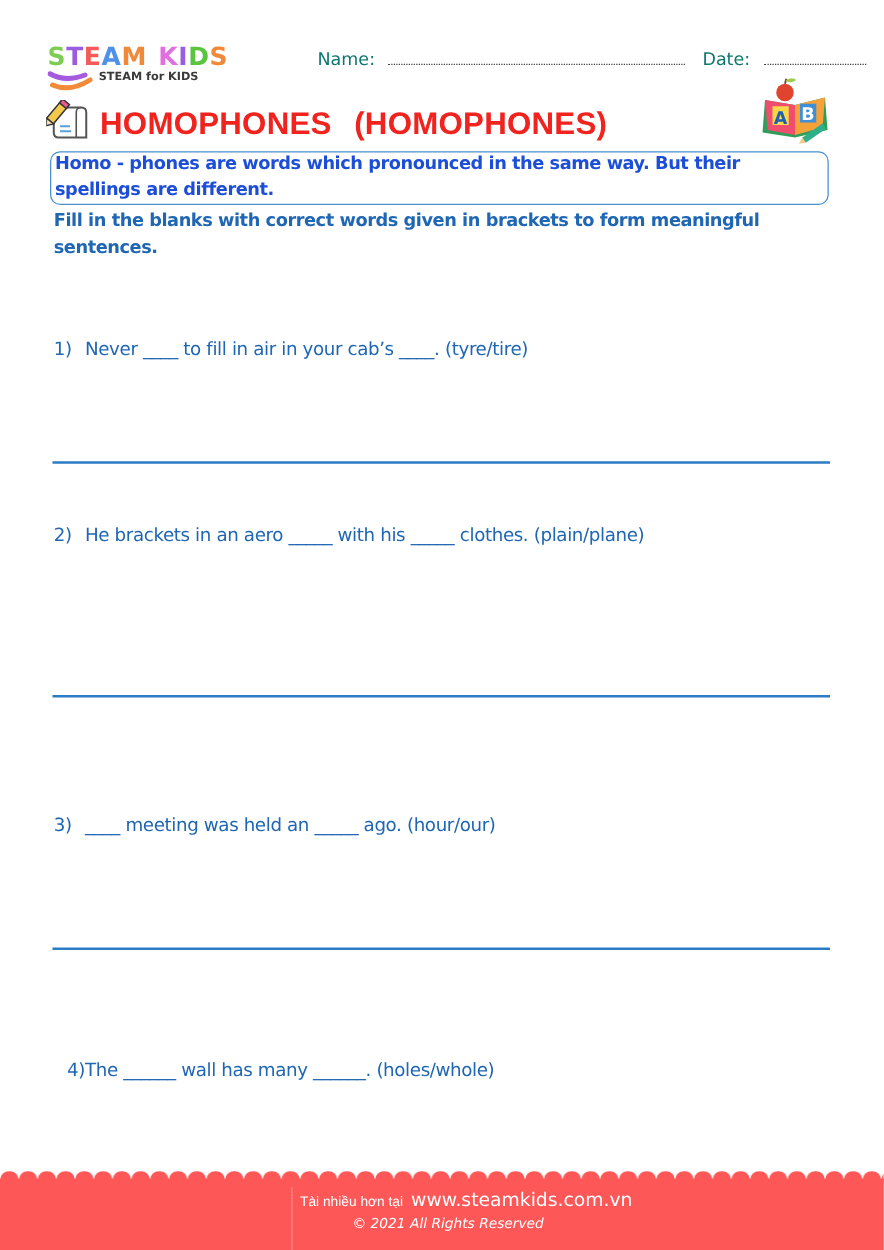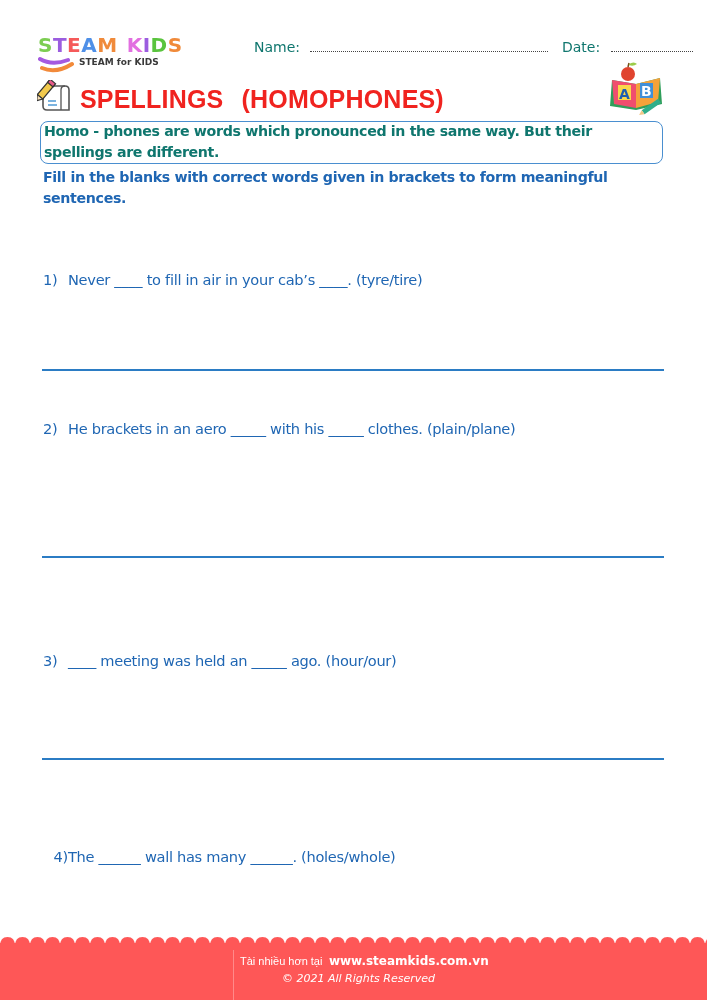--- a/index.html
+++ b/index.html
@@ -19,35 +19,35 @@
   .dots { display:inline-block; border-bottom:1.4px dotted #444; height:12px; vertical-align:baseline; }
 
   
   .title-icon { left:37px; top:80px; width:36px; height:34px; }
   .title { left:80px; top:84px; font-family:"Liberation Sans", sans-serif; font-weight:bold; font-size:25px; color:#f0231f; letter-spacing:0.2px; white-space:nowrap; line-height:30px; }
   .title .t2 { margin-left:18px; }
   .book-icon { left:606px; top:58px; width:60px; height:60px; }
 
   
   .def-box { left:40px; top:121px; width:621px; height:41px; border:1.3px solid #4a8fd0; border-radius:8px; }
-  .def-text { left:44px; top:121px; width:620px; font-family:"DejaVu Sans", sans-serif; font-weight:bold; font-size:14.2px; line-height:21px; color:#0f766e; letter-spacing:-0.35px; }
+  .def-text { left:44px; top:121px; width:620px; font-family:"DejaVu Sans", sans-serif; font-weight:bold; font-size:14.2px; line-height:21px; color:#1d4ed8; letter-spacing:-0.35px; }
   .instr-text { left:43px; top:167px; width:620px; font-family:"DejaVu Sans", sans-serif; font-weight:bold; font-size:14.2px; line-height:21px; color:#1f66b3; letter-spacing:-0.35px; }
 
   
   .question { left:43px; font-family:"DejaVu Sans", sans-serif; font-size:14.6px; color:#1f66b3; white-space:nowrap; letter-spacing:-0.3px; line-height:20px; }
   .q-num { display:inline-block; width:25px; }
   .answer-line { left:42px; width:622px; height:2px; background:#2b7cc4; }
 
   
   .footer { left:0; top:943px; width:707px; height:57px; background:#fe5757; }
   .scallops { left:0; top:936px; width:707px; height:10px; }
   .footer-divider { left:233px; top:950px; width:1px; height:50px; background:#ff8a8a; }
   .footer-line1 { left:240px; top:951px; color:#ffffff; white-space:nowrap; font-family:"Liberation Sans", sans-serif; }
   .footer-small { font-size:11px; }
-  .footer-url { font-family:"DejaVu Sans", sans-serif; font-size:12px; font-weight:bold; margin-left:2px; }
+  .footer-url { font-family:"DejaVu Sans", sans-serif; font-size:15px; font-weight:normal; margin-left:2px; }
   .footer-line2 { left:282px; top:972px; color:#ffffff; font-family:"DejaVu Sans", sans-serif; font-style:italic; font-size:11px; white-space:nowrap; }
 </style>
 </head>
 <body>
 
 <div class="abs logo">
   <svg class="logo-swoosh" width="40" height="22" viewBox="0 0 40 22">
     <path d="M2 5 Q14 12 30 6" stroke="#a55ae0" stroke-width="4" fill="none" stroke-linecap="round"></path>
     <path d="M4 14 Q18 20 34 10" stroke="#f28a3a" stroke-width="4" fill="none" stroke-linecap="round"></path>
   </svg>
@@ -72,21 +72,21 @@
     <line x1="11" y1="25" x2="20" y2="25" stroke="#5aa0d8" stroke-width="1.6"></line>
     <g transform="rotate(40 12 10)">
       <rect x="6" y="3" width="7" height="18" fill="#f2c94c" stroke="#333" stroke-width="1.2"></rect>
       <rect x="6" y="1" width="7" height="4" fill="#e85a8a" stroke="#333" stroke-width="1.2"></rect>
       <path d="M6 21 L9.5 26 L13 21 Z" fill="#f6deb5" stroke="#333" stroke-width="1.1"></path>
     </g>
   </svg>
 </div>
 
 <div class="abs title">
-  <span>SPELLINGS</span><span class="t2">(HOMOPHONES)</span>
+  <span>HOMOPHONES</span><span class="t2">(HOMOPHONES)</span>
 </div>
 
 <div class="abs book-icon">
   <svg width="60" height="60" viewBox="0 0 60 60">
     <circle cx="22" cy="16" r="7" fill="#e0442f"></circle>
     <path d="M22 9 L23 5" stroke="#7a4a20" stroke-width="1.5"></path>
     <path d="M23 6 Q28 3 31 6 Q27 9 23 7 Z" fill="#9ccc4a"></path>
     <path d="M4 48 L30 52 L56 46 L54 20 L30 26 L6 22 Z" fill="#2f9e5a"></path>
     <path d="M6 22 L30 26 L30 50 L8 46 Z" fill="#f04e6e"></path>
     <path d="M30 26 L54 20 L52 44 L30 50 Z" fill="#f5a23a"></path>

